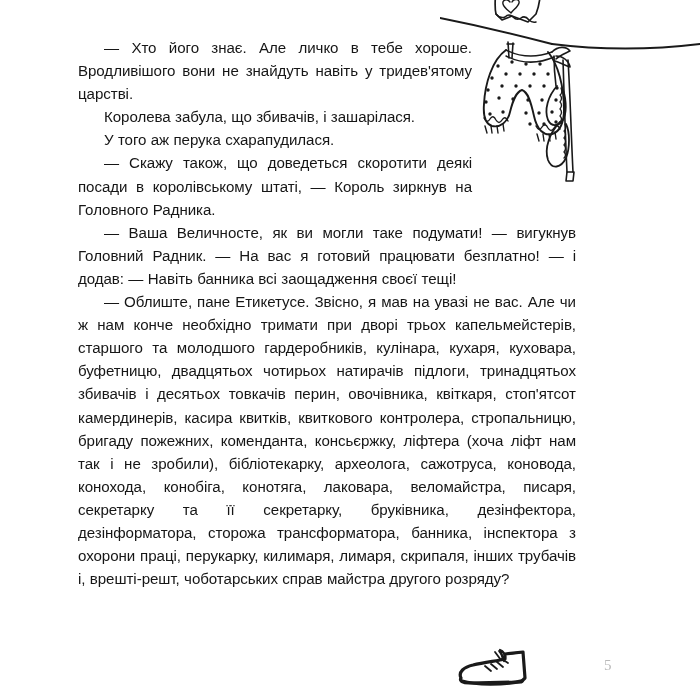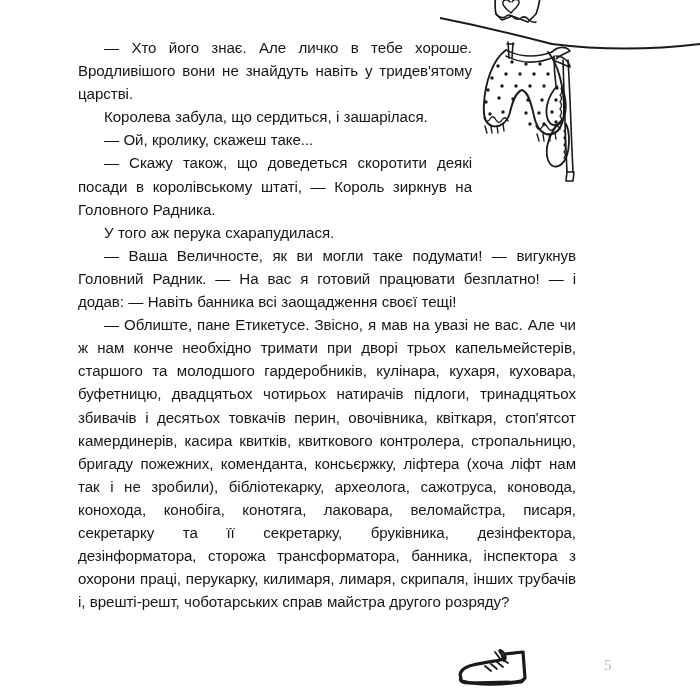--- a/index.html
+++ b/index.html
@@ -184,24 +184,23 @@
         <path class="ink" stroke-width="1.6" d="M127 172 l 7 0 l -1 9 l -7 0 z"></path>
       </g>
     </svg>
   </div>
 
   <div id="text-column">
 
     <div id="illo-shim"></div>
 
     <p class="para">— Хто його знає. Але личко в тебе хороше. Вродливішого вони не знайдуть навіть у тридев'ятому царстві.</p>
-    <p class="para">Королева забула, що сердиться, і зашарілася.</p>
-    <p class="para">— Ой, кролику, скажеш таке...</p>
+    <p class="para">Королева забула, що збивачів, і зашарілася.</p>
+    <p class="para">У того аж перука схарапудилася.</p>
     <p class="para">— Скажу також, що доведеться скоротити деякі посади в королівському штаті, — Король зиркнув на Головного Радника.</p>
-    <p class="para">У того аж перука схарапудилася.</p>
     <p class="para">— Ваша Величносте, як ви могли таке подумати! — вигукнув Головний Радник. — На вас я готовий працювати безплатно! — і додав: — Навіть банника всі заощадження своєї тещі!</p>
     <p class="para">— Облиште, пане Етикетусе. Звісно, я мав на увазі не вас. Але чи ж нам конче необхідно тримати при дворі трьох капельмейстерів, старшого та молодшого гардеробників, кулінара, кухаря, кухо­вара, буфетницю, двадцятьох чотирьох натирачів підлоги, тринадцятьох збивачів і десятьох товкачів перин, овочівника, квіткаря, стоп'ятсот камердинерів, касира квитків, квиткового контролера, стропальницю, бригаду пожежних, коменданта, консьєржку, ліфтера (хоча ліфт нам так і не зробили), бібліотекарку, археолога, сажотруса, коновода, конохода, конобіга, конотяга, лаковара, веломайстра, писаря, секретарку та її секретарку, бруківника, дезінфектора, дезінформатора, сторожа трансформатора, банника, інспектора з охорони праці, перукарку, килимаря, лимаря, скрипаля, інших трубачів і, врешті-решт, чоботарських справ майстра другого розряду?</p>
   </div>
 
   <div id="illo-boot">
     <svg width="90" height="46" viewBox="0 0 90 46" aria-hidden="true">
 
       <path class="ink" stroke-width="3.2" d="M6 30
                C 3 24, 9 19, 18 17
                C 30 14, 42 13, 50 11

